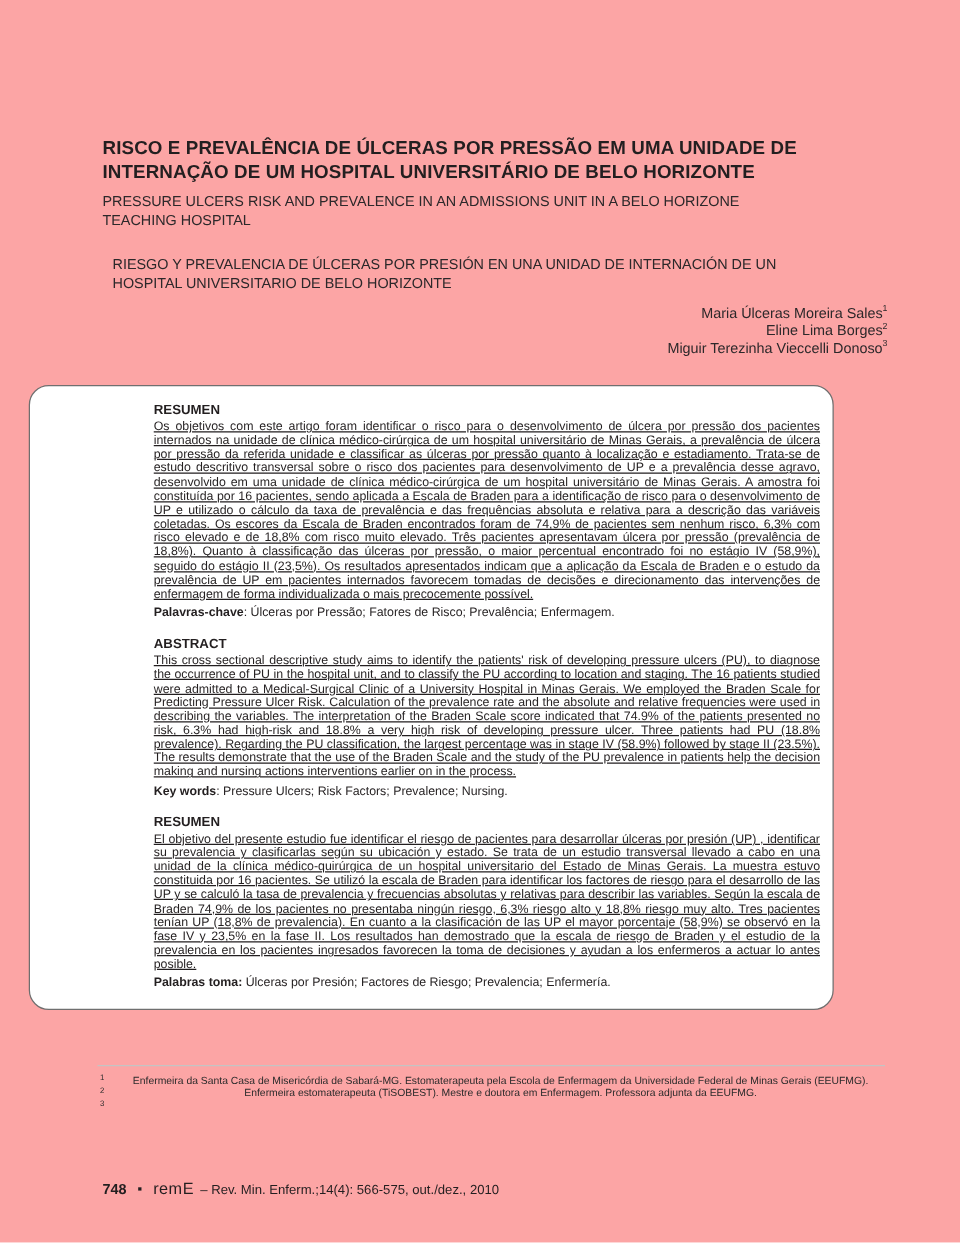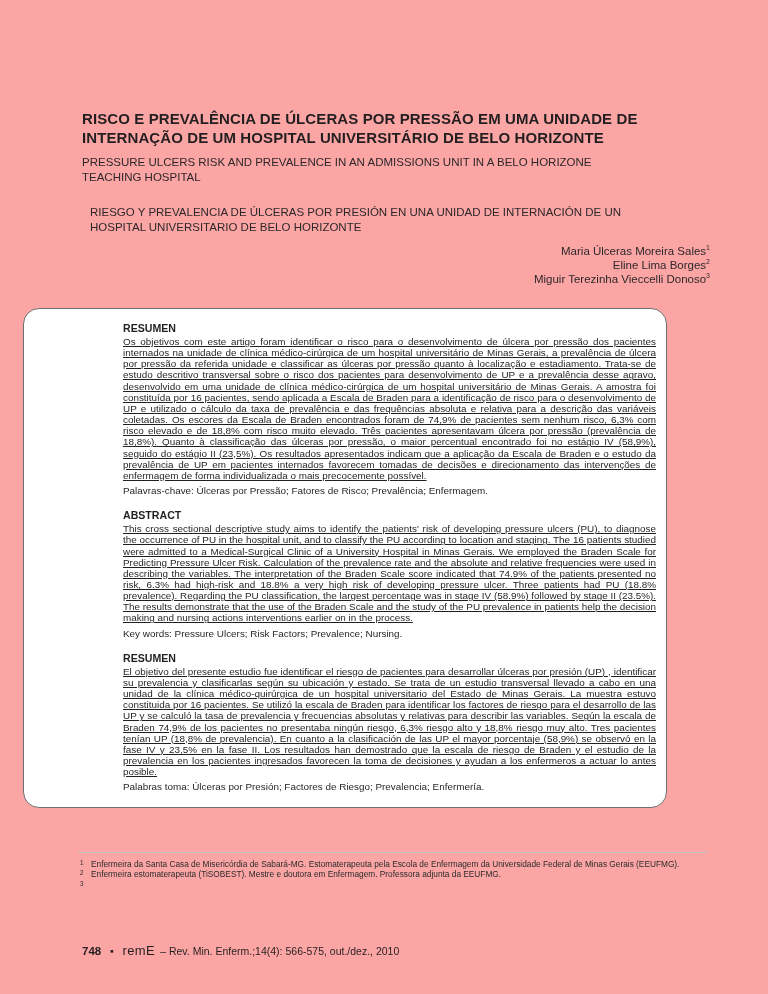--- a/index.html
+++ b/index.html
@@ -26,29 +26,29 @@
   .authors sup{font-size:7px;line-height:0;}
   .abstract-box{
     position:absolute;left:23px;top:308px;width:644px;height:500px;
     border:1px solid #6f6f6f;border-radius:16px;box-sizing:border-box;
     padding:13px 10px 0 99px;background:#fff;
   }
   .abs-section{margin:0 0 13px 0;}
   .abs-heading{font-size:10.6px;font-weight:bold;margin:0 0 2px 0;}
   .abs-body{font-size:9.9px;line-height:11.15px;text-align:justify;margin:0;text-decoration:underline;}
   .abs-kw{font-size:9.9px;line-height:11.15px;margin:4px 0 0 0;}
-  .abs-kw b{font-weight:normal;}
+  .abs-kw b{font-weight:bold;}
   .fn-rule{position:absolute;left:78px;top:852px;width:630px;height:1px;background:#c4c4c4;}
   .footnotes{
     position:absolute;left:80px;top:859px;width:630px;
     font-size:8.3px;line-height:10.4px;color:#2b2b2b;
   }
   .fn-item{display:flex;}
   .fn-mark{width:11px;flex:0 0 11px;font-size:6.3px;position:relative;top:-1px;text-align:left;}
-  .fn-text{flex:1;}
+  .fn-text{flex:1;text-align:center;}
   .fn-text i{font-style:italic;}
   .page-footer{
     position:absolute;left:82px;top:924px;display:flex;align-items:baseline;
     font-size:10.5px;color:#231f20;
   }
   .footer-page-num{font-weight:bold;font-size:11.5px;}
   .footer-bullet{font-size:5.5px;margin:0 9px;position:relative;top:-2px;}
   .footer-logo{font-size:13px;letter-spacing:0.4px;margin-right:5px;margin-top:19px;}
   .footer-citation{font-size:10.5px;}
 </style>

